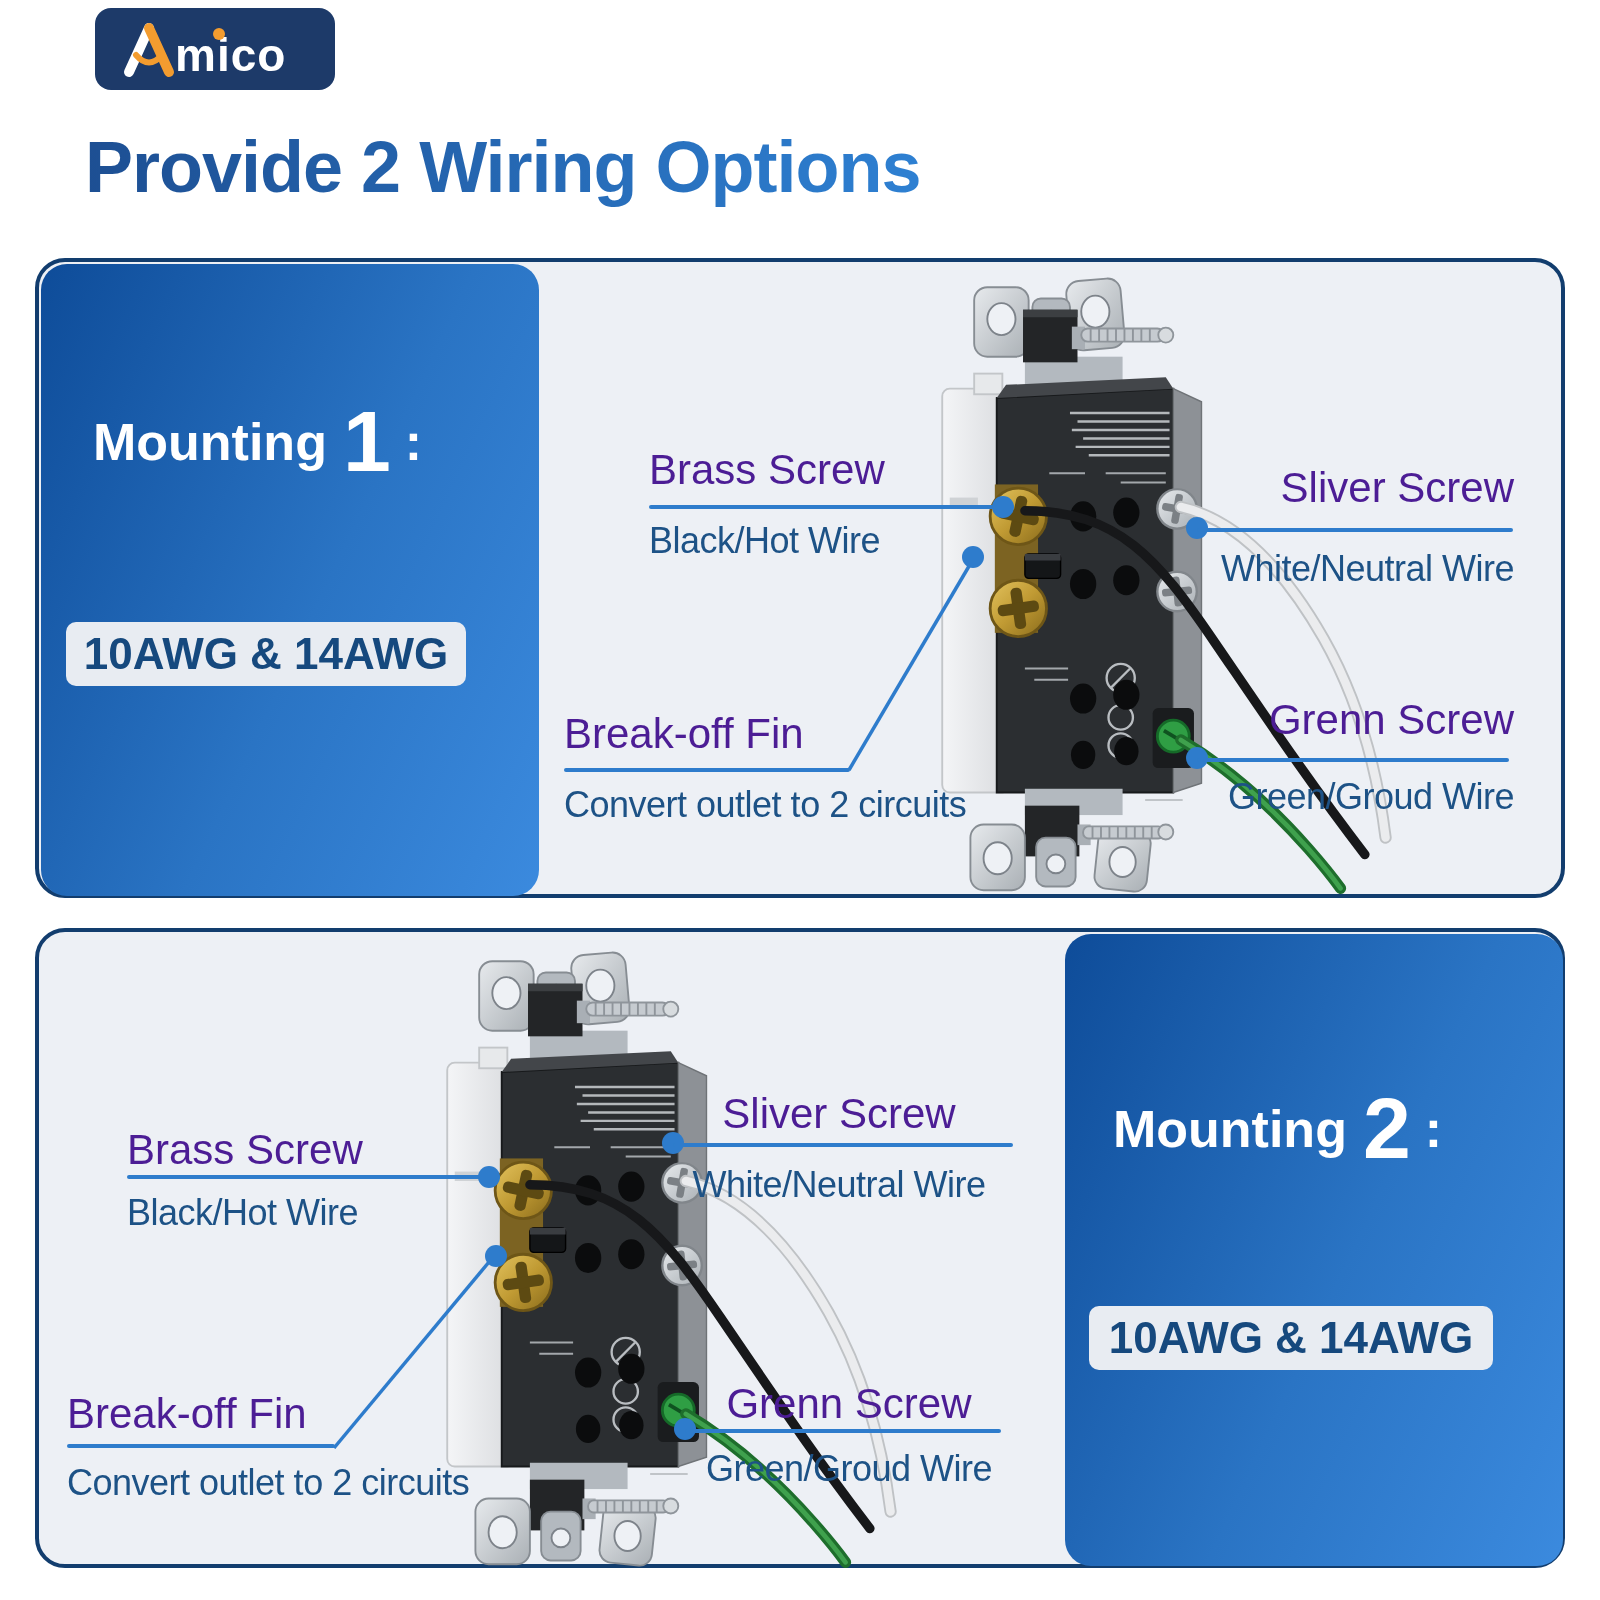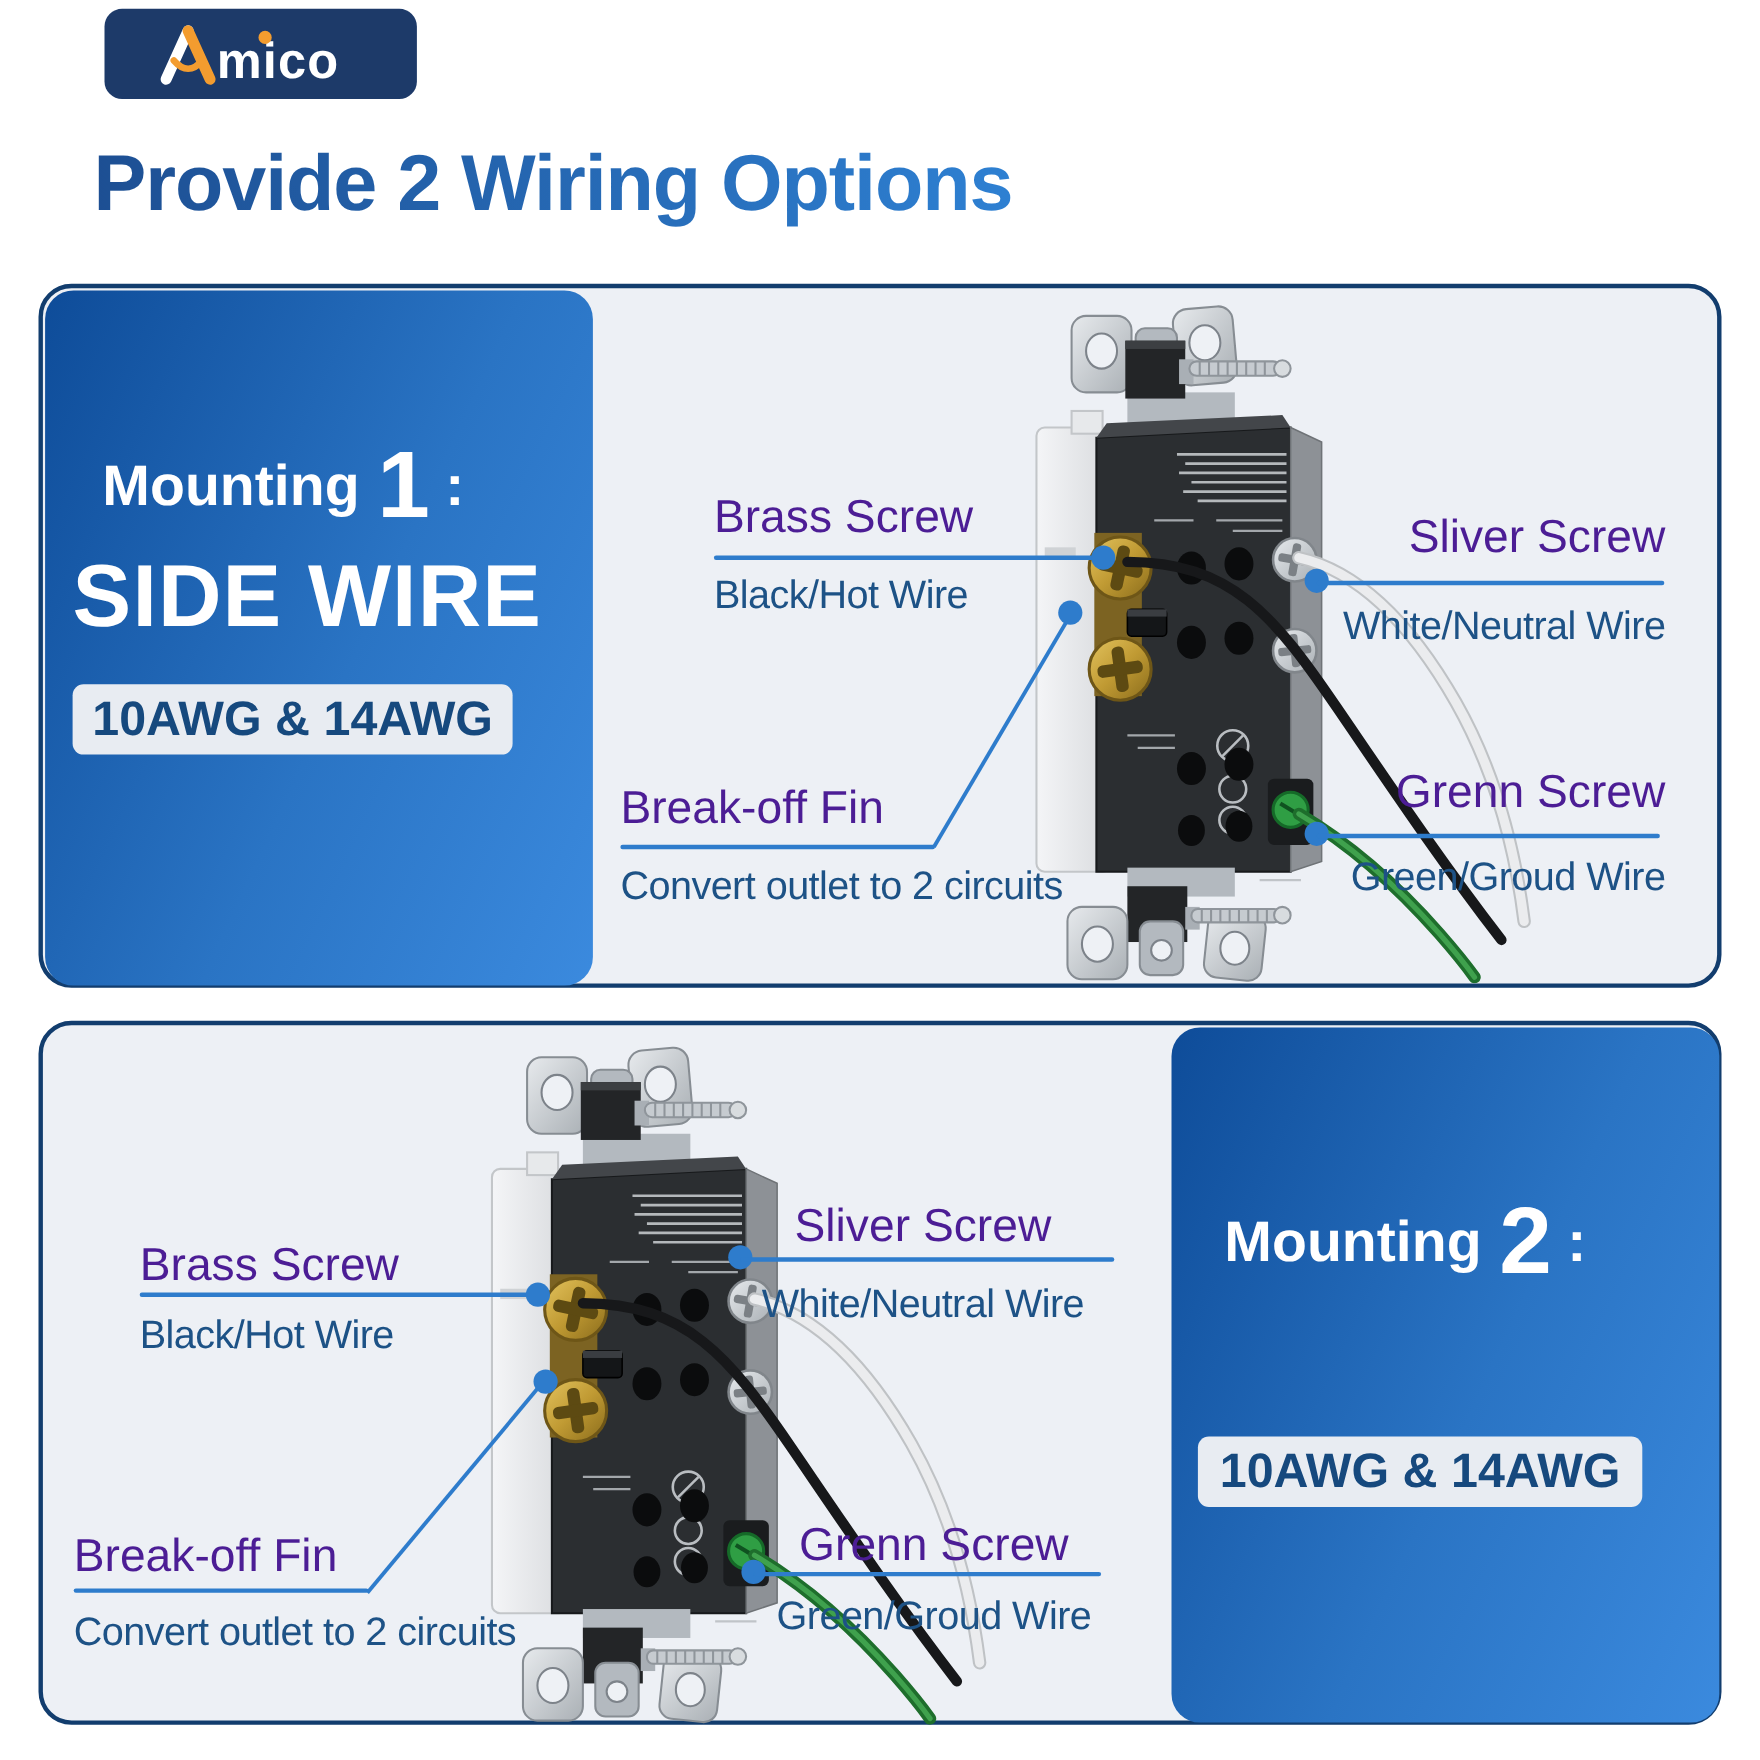--- a/index.html
+++ b/index.html
@@ -3,21 +3,21 @@
 <meta charset="utf-8">
 <style>
   * { margin:0; padding:0; box-sizing:border-box; }
   html,body { background:#ffffff; }
   .stage {
     position:relative; width:1600px; height:1600px; background:#ffffff; overflow:hidden;
     font-family:"Liberation Sans", sans-serif;
   }
   
   .logo {
-    position:absolute; left:95px; top:8px; width:284px; height:82px;
+    position:absolute; left:95px; top:8px; width:240px; height:82px;
     background:#1d3a69; border-radius:16px; display:flex; align-items:center; justify-content:center;
   }
   .title {
     position:absolute; left:85px; top:126px; font-size:72px; font-weight:700; letter-spacing:-1px;
     background:linear-gradient(90deg,#1d4f93 0%, #2e80d2 100%);
     -webkit-background-clip:text; background-clip:text; color:transparent; white-space:nowrap;
   }
   
   .panel {
     position:absolute; left:35px; width:1530px; height:640px;
@@ -184,21 +184,20 @@
 
   <div class="title">Provide 2 Wiring Options</div>
 
   <div class="panel panel1">
     <div class="bluebox bluebox1">
       <div class="mounting" style="left:52px; top:128px;">
         <span class="pre">Mounting</span>
           <span class="num">1</span>
           <span class="col">:</span>
       </div>
-      <div class="method" style="left:25px; top:232px;">SIDE WIRE</div>
       <div class="badge" style="left:25px; top:358px; width:400px; height:64px;">10AWG &amp; 14AWG</div>
     </div>
 
     <svg class="outlet-svg" style="left:845px; top:12px;" width="526" height="620" viewBox="0 0 560 660">
       <use href="#outlet-fig"></use>
     </svg>
 
     <div class="lbl-title" style="left:610px; top:184px;">Brass Screw</div>
     <div class="lead-line" style="left:610px; top:243px; width:352px;"></div>
     <div class="lead-dot" style="left:953px; top:234px;"></div>

